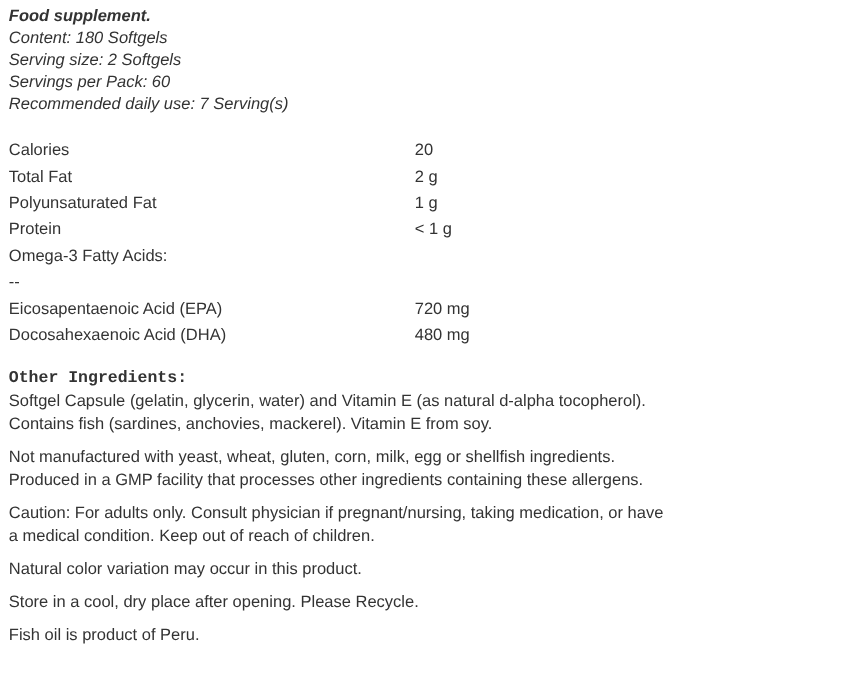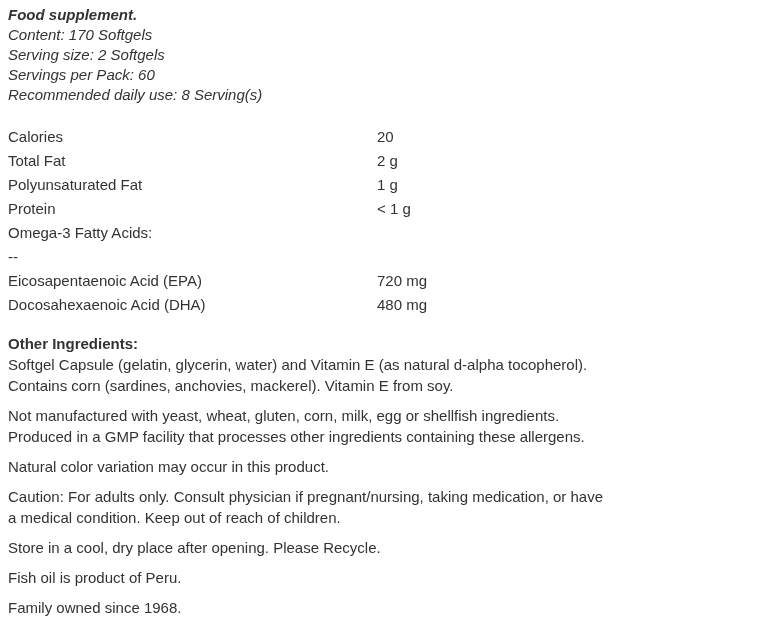--- a/index.html
+++ b/index.html
@@ -25,35 +25,35 @@
   .intro { font-style: italic; }
   .intro-line { line-height: 20px; white-space: nowrap; }
   .bold { font-weight: bold; }
   
   .facts-table { margin-top: 20px; }
   .facts-row { display: flex; line-height: 24px; }
   .facts-row .label { flex: 0 0 369px; width: 369px; }
   .facts-row .value { flex: 1 1 auto; }
   
   .text-section { margin-top: 16px; }
-  .heading { font-weight: bold; line-height: 21px; }
+  .heading { font-weight: bold; line-height: 21px; font-family: Liberation Mono, monospace; }
   .text-section p { margin: 9px 0 0 0; line-height: 21px; }
   .text-section p.first { margin-top: 0; }
 </style>
 </head>
 <body>
 
 <div class="page">
 
   <div class="intro">
     <div class="intro-line bold">Food supplement.</div>
-    <div class="intro-line">Content: 170 Softgels</div>
+    <div class="intro-line">Content: 180 Softgels</div>
     <div class="intro-line">Serving size: 2 Softgels</div>
     <div class="intro-line">Servings per Pack: 60</div>
-    <div class="intro-line">Recommended daily use: 8 Serving(s)</div>
+    <div class="intro-line">Recommended daily use: 7 Serving(s)</div>
   </div>
 
   <div class="facts-table">
     <div class="facts-row">
       <span class="label">Calories</span>
       <span class="value">20</span>
     </div>
     <div class="facts-row">
       <span class="label">Total Fat</span>
       <span class="value">2 g</span>
@@ -79,22 +79,21 @@
       <span class="value">720 mg</span>
     </div>
     <div class="facts-row">
       <span class="label">Docosahexaenoic Acid (DHA)</span>
       <span class="value">480 mg</span>
     </div>
   </div>
 
   <div class="text-section">
     <div class="heading">Other Ingredients:</div>
-    <p class="first">Softgel Capsule (gelatin, glycerin, water) and Vitamin E (as natural d-alpha tocopherol). Contains corn (sardines, anchovies, mackerel). Vitamin E from soy.</p>
+    <p class="first">Softgel Capsule (gelatin, glycerin, water) and Vitamin E (as natural d-alpha tocopherol). Contains fish (sardines, anchovies, mackerel). Vitamin E from soy.</p>
     <p>Not manufactured with yeast, wheat, gluten, corn, milk, egg or shellfish ingredients. Produced in a GMP facility that processes other ingredients containing these allergens.</p>
+    <p>Caution: For adults only. Consult physician if pregnant/nursing, taking medication, or have a medical condition. Keep out of reach of children.</p>
     <p>Natural color variation may occur in this product.</p>
-    <p>Caution: For adults only. Consult physician if pregnant/nursing, taking medication, or have a medical condition. Keep out of reach of children.</p>
     <p>Store in a cool, dry place after opening. Please Recycle.</p>
     <p>Fish oil is product of Peru.</p>
-    <p>Family owned since 1968.</p>
   </div>
 
 </div>
 
 </body></html>

